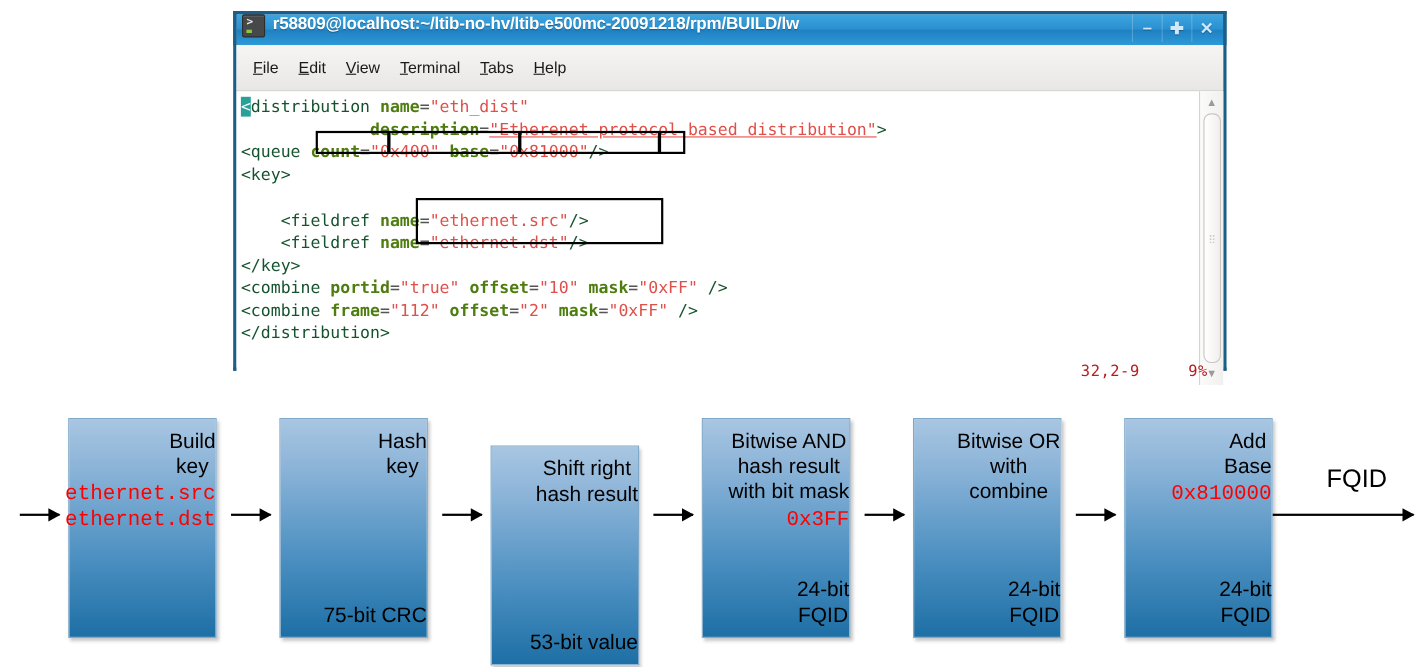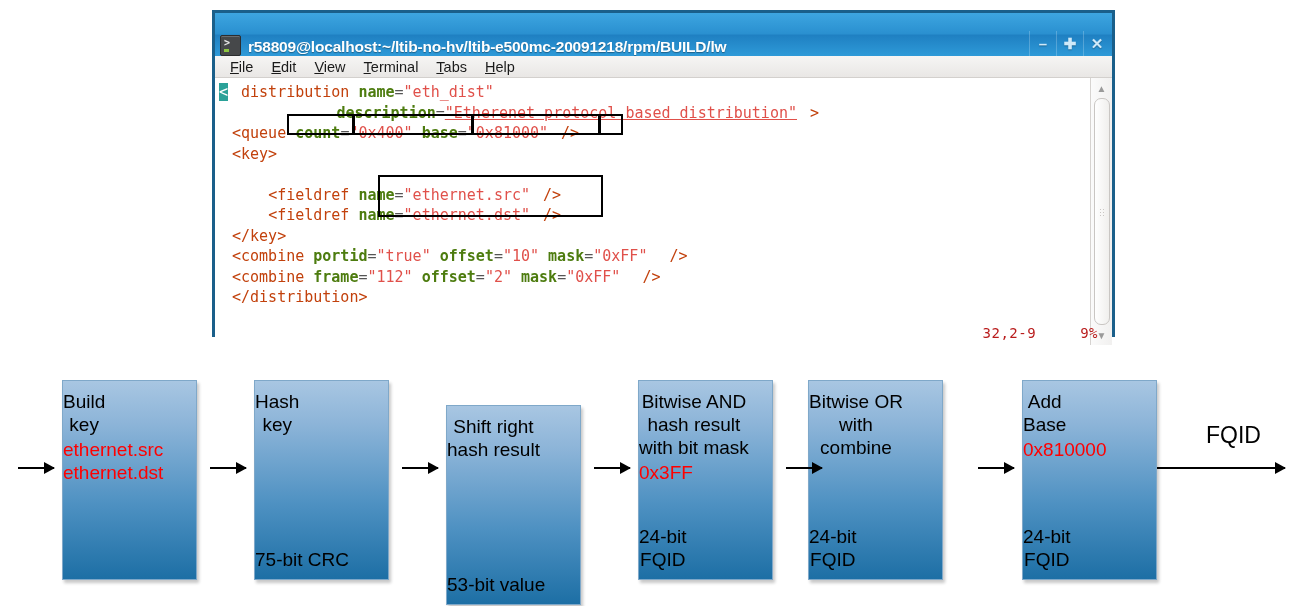--- a/index.html
+++ b/index.html
@@ -22,24 +22,24 @@
     top: 10px;
     width: 903px;
     height: 327px;
     background: #f2f1f0;
     border: 3px solid #1a5f8a;
     border-top: none;
     box-sizing: border-box;
   }
 
   #title-bar {
-    height: 46px;
+    height: 31px;
     background: linear-gradient(to bottom, #3da5e0 0%, #2a90d0 48%, #1f80c2 52%, #2e9ad8 100%);
     display: flex;
-    align-items: flex-end;
+    align-items: flex-start;
     padding: 0 2px 0 5px;
     box-sizing: border-box;
     border-top: 3px solid #1a5f8a;
     border-left: 3px solid #1a5f8a;
     border-right: 3px solid #1a5f8a;
     margin: 0 -3px;
   }
   #term-icon {
     width: 19px; height: 19px;
     background: #46484a;
@@ -81,21 +81,21 @@
     color: #cfe9f9;
     font: bold 15px "Liberation Sans", sans-serif;
     display: flex;
     align-items: center;
     justify-content: center;
     border-left: 1px solid rgba(255,255,255,0.22);
     text-shadow: 0 1px 1px rgba(0,0,0,0.3);
   }
 
   #menu-bar {
-    height: 22px;
+    height: 42px;
     background: linear-gradient(to bottom, #f6f5f4 0%, #e9e7e5 100%);
     border-bottom: 1px solid #d3d0cd;
     display: flex;
     align-items: center;
     padding-left: 6px;
     box-sizing: border-box;
   }
   .menu-item {
     font: 14.5px "Liberation Sans", sans-serif;
     color: #1a1a1a;
@@ -112,21 +112,21 @@
   }
   #term-content {
     flex: 1 1 auto;
     position: relative;
     overflow: hidden;
     padding: 4px 0 0 4px;
     font: 15px/20.5px "DejaVu Sans Mono", monospace;
     white-space: pre;
   }
   .tline { position: relative; height: 20.5px; }
-  .tag   { color: #c2410c; padding-left: 13px; }
+  .tag   { color: #14532d; }
   .attr  { color: #4d7c0f; font-weight: bold; }
   .val   { color: #e0504a; }
   .eq    { color: #555555; }
   .spell { text-decoration: underline; text-decoration-color: #e0504a; }
   .cursor {
     background: #2aa198;
     color: #ffffff;
   }
 
   
@@ -195,28 +195,28 @@
     position: absolute;
     top: 10px;
     width: 135px;
     height: 200px;
     background: linear-gradient(to bottom, #a8c6e2 0%, #8cb4d8 22%, #4e91c2 62%, #1d6fa5 100%);
     border: 1px solid #7fa8c9;
     box-shadow: 2px 3px 3px rgba(0,0,0,0.22);
     box-sizing: border-box;
     display: flex;
     flex-direction: column;
-    align-items: flex-start;
+    align-items: flex-end;
     color: #000000;
     font: 19px/23px "Liberation Sans", sans-serif;
     text-align: center;
   }
   .fbox .title { margin-top: 9px; }
   .fbox .spacer { flex: 1 1 auto; }
-  .fbox .red { color: #ff0000; }
+  .fbox .red { color: #ff0000; font-family: Liberation Mono, monospace; }
   .fbox .foot { margin-bottom: 8px; }
   .fbox .mid-red { margin-top: 2px; }
 
   .arrow {
     position: absolute;
     top: 97px;
     height: 2px;
     background: #000000;
   }
   .arrow::after {
@@ -289,21 +289,21 @@
       <div class="foot">53-bit value</div>
     </div>
     <div class="arrow" style="left: 402px; width: 36px;"></div>
     <div class="fbox" style="left: 638px;">
       <div class="title">Bitwise AND<br>hash result<br>with bit mask</div>
       <div class="mid-red red">0x3FF</div>
       <div class="spacer"></div>
       <div class="foot">24-bit<br>FQID</div>
     </div>
     <div class="arrow" style="left: 594px; width: 36px;"></div>
-    <div class="fbox" style="left: 808px;">
+    <div class="fbox" style="left: 830px;">
       <div class="title">Bitwise OR<br>with<br>combine</div>
       <div class="spacer"></div>
       <div class="foot">24-bit<br>FQID</div>
     </div>
     <div class="arrow" style="left: 786px; width: 36px;"></div>
     <div class="fbox" style="left: 1022px;">
       <div class="title">Add<br>Base</div>
       <div class="mid-red red">0x810000</div>
       <div class="spacer"></div>
       <div class="foot">24-bit<br>FQID</div>

